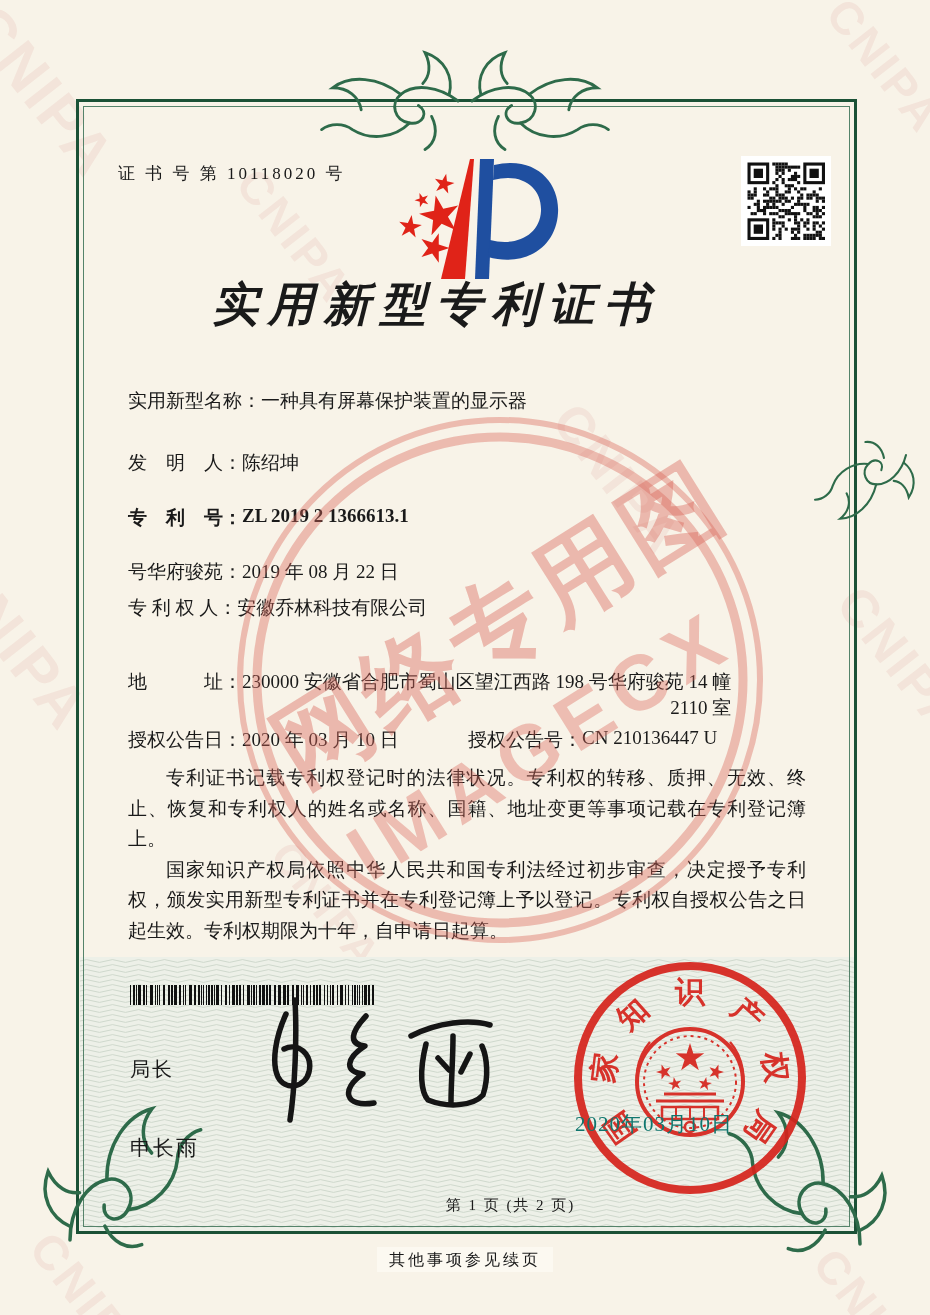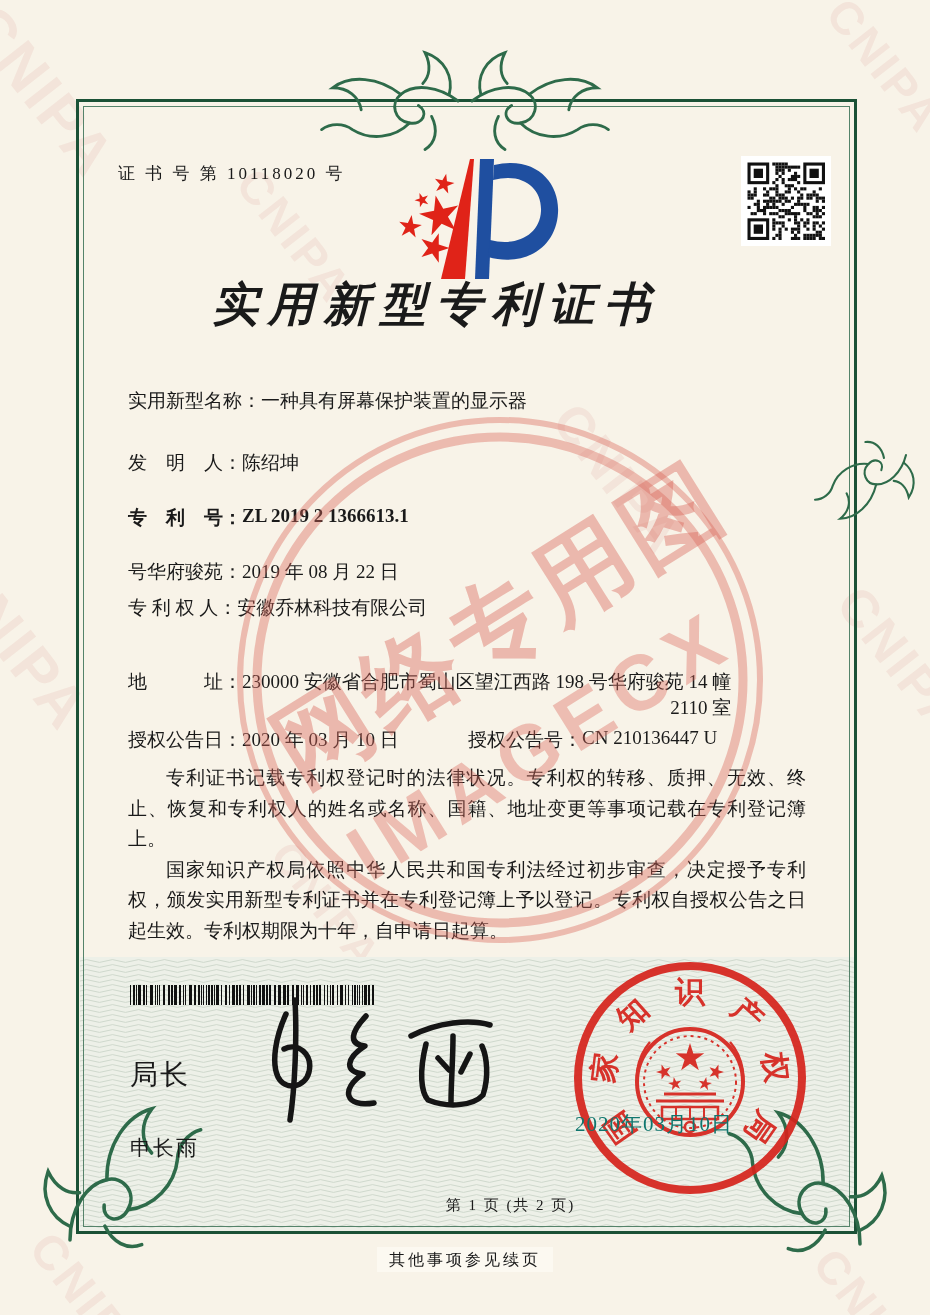--- a/index.html
+++ b/index.html
@@ -41,21 +41,21 @@
     text-align:center;font-size:46px;font-weight:bold;letter-spacing:10px;font-style:italic;
   }
   .fields{position:absolute;left:128px;top:0;width:700px;z-index:3;font-size:19px;}
   .frow{position:absolute;left:0;white-space:nowrap;}
   .flabel{display:inline-block;vertical-align:top;}
   .fvalue{display:inline-block;vertical-align:top;white-space:pre-line;max-width:565px;text-align:right;}
   .pair2{position:absolute;left:340px;top:0;}
   .bodytext{position:absolute;left:128px;top:763px;width:678px;z-index:3;font-size:19px;line-height:30.5px;text-align:justify;}
   .bodytext p{margin:0;text-indent:2em;}
   .barcode{position:absolute;left:130px;top:985px;z-index:3;}
-  .director-title{position:absolute;left:130px;top:1056px;font-size:28px;letter-spacing:2px;z-index:3;}
+  .director-title{position:absolute;left:130px;top:1056px;font-size:20px;letter-spacing:2px;z-index:3;}
   .director-name{position:absolute;left:130px;top:1134px;font-size:21px;letter-spacing:2px;z-index:3;}
   .signature{position:absolute;left:248px;top:992px;z-index:3;}
   .seal{position:absolute;left:550px;top:960px;z-index:4;opacity:.92;}
   .seal-date{position:absolute;left:575px;top:1110px;width:230px;z-index:6;font-size:21px;letter-spacing:1px;color:#0f766e;z-index:6;}
   .page-footer{position:absolute;left:76px;top:1196px;width:869px;text-align:center;font-size:15px;letter-spacing:2px;z-index:3;}
   .cont-note{position:absolute;left:0;top:1250px;width:930px;text-align:center;font-size:16px;letter-spacing:3px;z-index:3;}
   .cont-note span{background:#fcf9f1;padding:4px 12px;}
   
   .red-wm{position:absolute;left:0;top:0;width:930px;height:1315px;z-index:5;pointer-events:none;}
   .red-wm-text1{

